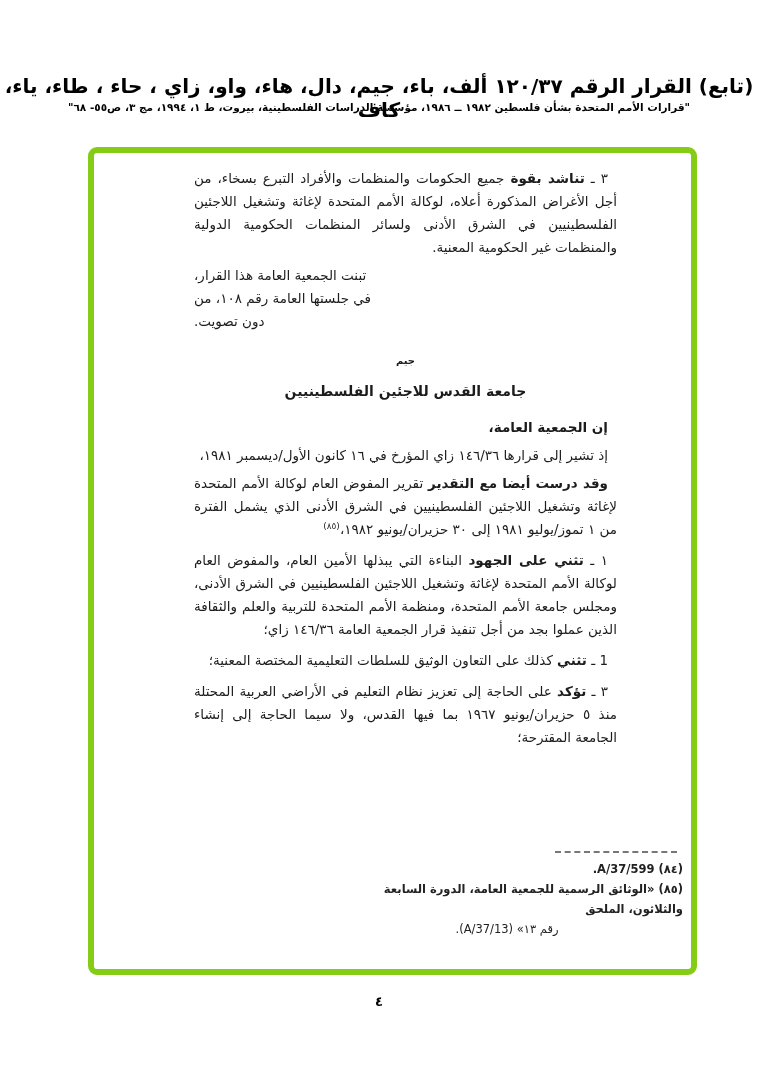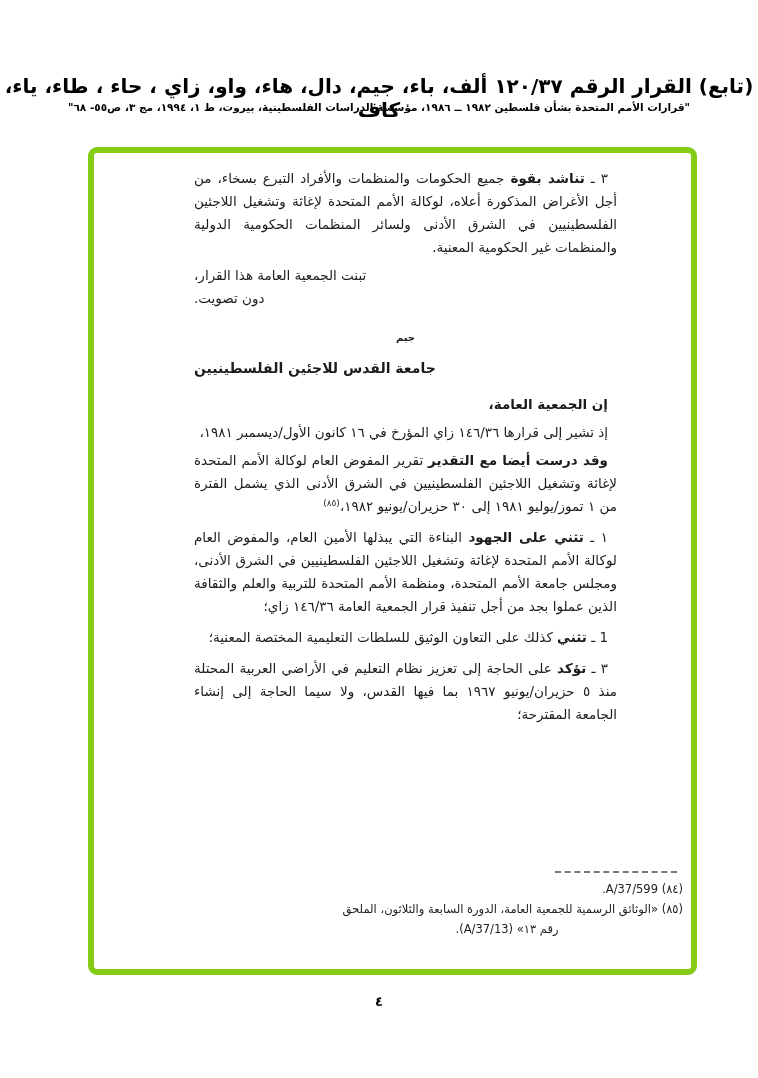--- a/index.html
+++ b/index.html
@@ -21,47 +21,48 @@
     direction:rtl;text-align:justify;
     margin:14px 74px 0 100px;
     font-size:13.5px;line-height:23px;
   }
   .col p{margin:0 0 5px 0;text-indent:9px;}
   .b{font-weight:bold;}
   sup{font-size:9px;line-height:0;}
   .adoption{width:180px;margin:3px auto 3px 0;text-align:left;text-indent:0;}
   .adoption div{margin:0;}
   .sec-letter{text-align:center;font-weight:bold;margin:16px 0 8px 0;text-indent:0;font-size:10px;}
-  .sec-title{text-align:left;font-weight:bold;margin:0 0 13px 0;text-indent:0;font-size:14px;}
+  .sec-title{text-align:center;font-weight:bold;margin:0 0 13px 0;text-indent:0;font-size:14px;}
   .op{margin-top:8px !important;}
   
   .footnotes{
     position:absolute;right:8px;bottom:30px;width:352px;
     direction:rtl;font-size:11.5px;line-height:20px;color:#222;
   }
   .fn-rule{width:122px;border-top:2px dashed #777;margin:0 0 6px auto;margin-right:6px;}
-  .fn-line{text-align:right;}
+  .fn-line{text-align:right;font-weight:bold;}
   .fn-cont{text-align:center;}
   
   .page-num{position:absolute;left:0;top:994px;width:758px;text-align:center;
     font-size:13px;font-weight:bold;color:#000;}
 </style>
 </head>
 <body>
 
 <div class="hdr hdr1">(تابع) القرار الرقم ١٢٠/٣٧ ألف، باء، جيم، دال، هاء، واو، زاي ، حاء ، طاء، ياء، كاف</div>
 <div class="hdr hdr2">"قرارات الأمم المتحدة بشأن فلسطين ١٩٨٢ ــ ١٩٨٦، مؤسسة الدراسات الفلسطينية، بيروت، ط ١، ١٩٩٤، مج ٣، ص٥٥- ٦٨"</div>
 
 <div class="green-box">
   <div class="col">
 
     <p><span>٣ ـ </span><span class="b">تناشد بقوة</span><span> جميع الحكومات والمنظمات والأفراد التبرع بسخاء، من أجل الأغراض المذكورة أعلاه، لوكالة الأمم المتحدة لإغاثة وتشغيل اللاجئين الفلسطينيين في الشرق الأدنى ولسائر المنظمات الحكومية الدولية والمنظمات غير الحكومية المعنية.</span></p>
 
     <div class="adoption">
       <div>تبنت الجمعية العامة هذا القرار،</div>
+      <div>في جلستها العامة رقم ١٠٨، من</div>
       <div>دون تصويت.</div>
     </div>
 
     <div class="sec-letter">جيم</div>
     <div class="sec-title">جامعة القدس للاجئين الفلسطينيين</div>
 
     <p class="b">إن الجمعية العامة،</p>
     <p>إذ تشير إلى قرارها ١٤٦/٣٦ زاي المؤرخ في ١٦ كانون الأول/ديسمبر ١٩٨١،</p>
 
 

